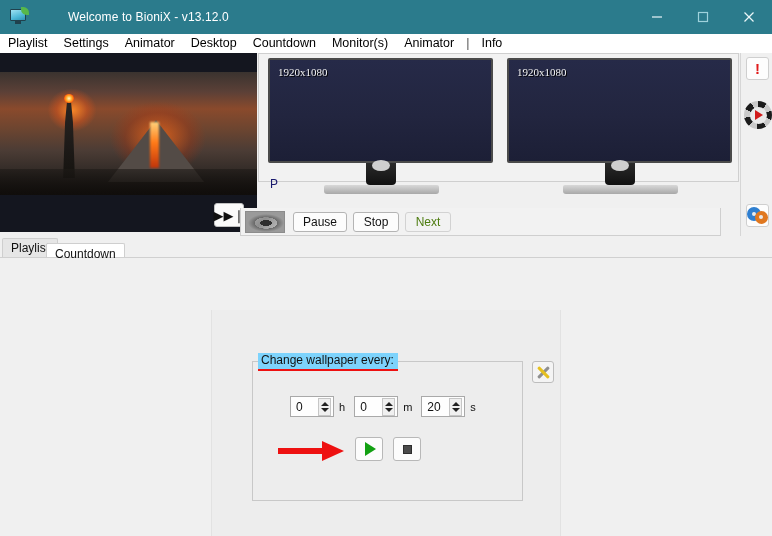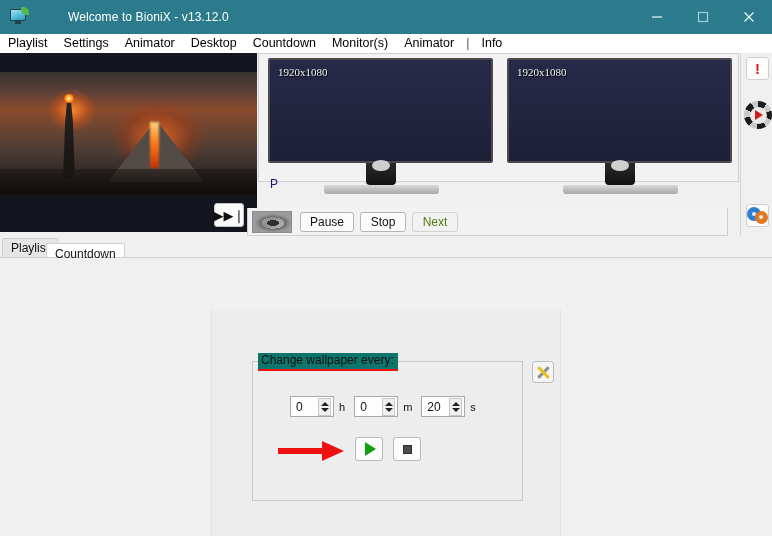--- a/index.html
+++ b/index.html
@@ -171,21 +171,21 @@
   .gear .g1, .gear .g2 {
     position: absolute; border-radius: 50%;
   }
   .gear .g1 { left: 0; top: 0; width: 10px; height: 10px; background: #2f7fd0; box-shadow: 0 0 0 2px #2f7fd0; }
   .gear .g1::after { content:""; position:absolute; left:3px; top:3px; width:4px; height:4px; background:#eaeaea; border-radius:50%; }
   .gear .g2 { left: 8px; top: 4px; width: 9px; height: 9px; background: #e07820; box-shadow: 0 0 0 2px #e07820; }
   .gear .g2::after { content:""; position:absolute; left:2.5px; top:2.5px; width:4px; height:4px; background:#eaeaea; border-radius:50%; }
 
   
   .transport {
-    position: absolute; left: 247px; top: 155px; width: 481px; height: 28px;
+    position: absolute; left: 240px; top: 155px; width: 481px; height: 28px;
     background: #f2f2f2; border: 1px solid #cfcfcf; border-top: none;
     display: flex; align-items: center; padding-left: 4px;
   }
   .thumb {
     width: 40px; height: 22px; flex: none; margin-right: 8px;
     background:
       radial-gradient(ellipse 11px 5px at 20px 11px, #2e2e2e 0 55%, rgba(0,0,0,0) 58%),
       radial-gradient(ellipse 18px 9px at 20px 11px, rgba(0,0,0,0) 0 62%, #6b6b6b 64%, #9a9a9a 100%),
       linear-gradient(135deg,#b9b9b9,#8e8e8e 45%,#cfcfcf 100%);
     border: 1px solid #8c8c8c;
@@ -220,21 +220,21 @@
   }
   .stage {
     position: absolute; left: 211px; top: 52px; width: 350px; height: 226px;
     background: #ededed; border-left: 1px solid #e2e2e2; border-right: 1px solid #e2e2e2;
   }
   .groupbox {
     position: absolute; left: 252px; top: 361px; width: 271px; height: 140px;
     border: 1px solid #c8c8c8;
   }
   .group-legend {
-    position: absolute; left: 258px; top: 353px; background: #0f766e;
+    position: absolute; left: 258px; top: 353px; background: #7dd3fc;
     padding: 0 4px 2px 3px; font-size: 12px; color: #111;
     border-bottom: 2px solid #ee1111;
   }
   .spin-row {
     position: absolute; left: 290px; top: 396px; display: flex; align-items: center;
   }
   .spin {
     position: relative; width: 44px; height: 21px; background: #fefefe;
     border: 1px solid #a9a9a9; display: flex; align-items: center;
   }

